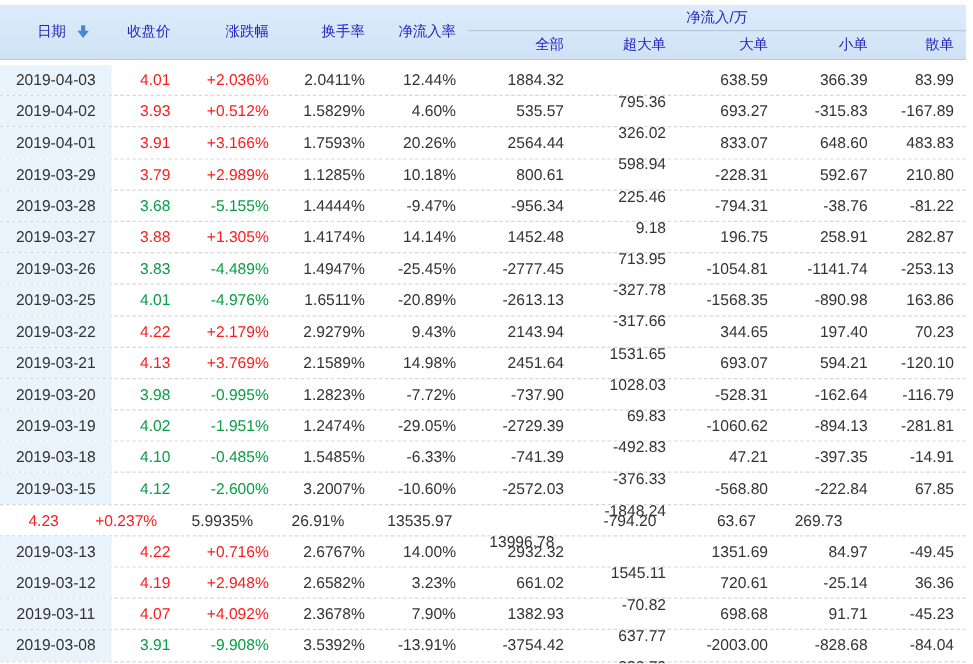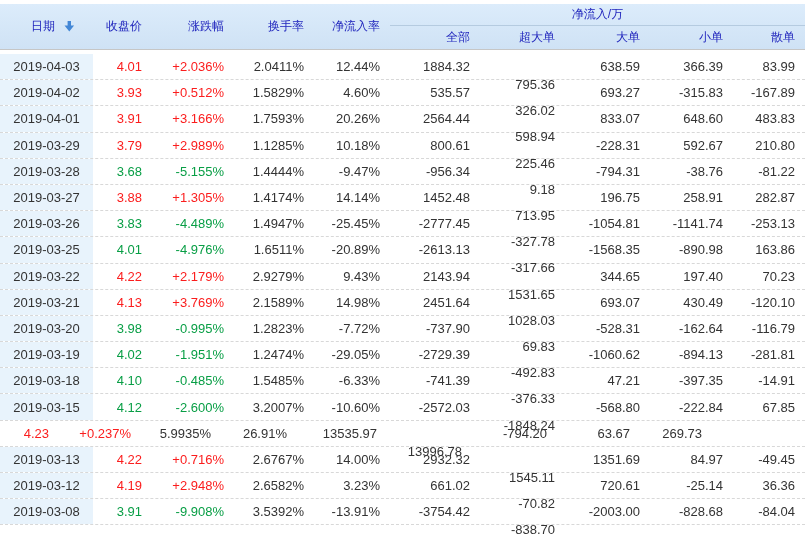--- a/index.html
+++ b/index.html
@@ -233,21 +233,21 @@
 
   <div class="row">
     <span class="cell cell-date">2019-03-21</span>
     <span class="cell c-close up">4.13</span>
     <span class="cell c-change up">+3.769%</span>
     <span class="cell c-turn">2.1589%</span>
     <span class="cell c-rate">14.98%</span>
     <span class="cell c-all">2451.64</span>
     <span class="cell c-xl">1028.03</span>
     <span class="cell c-lg">693.07</span>
-    <span class="cell c-sm">430.49</span>
+    <span class="cell c-sm">594.21</span>
     <span class="cell c-retail">-120.10</span>
   </div>
 
   <div class="row">
     <span class="cell cell-date">2019-03-20</span>
     <span class="cell c-close down">3.98</span>
     <span class="cell c-change down">-0.995%</span>
     <span class="cell c-turn">1.2823%</span>
     <span class="cell c-rate">-7.72%</span>
     <span class="cell c-all">-737.90</span>
@@ -327,20 +327,32 @@
     <span class="cell c-change up">+2.948%</span>
     <span class="cell c-turn">2.6582%</span>
     <span class="cell c-rate">3.23%</span>
     <span class="cell c-all">661.02</span>
     <span class="cell c-xl">-70.82</span>
     <span class="cell c-lg">720.61</span>
     <span class="cell c-sm">-25.14</span>
     <span class="cell c-retail">36.36</span>
   </div>
 
+  <div class="row">
+    <span class="cell cell-date">2019-03-11</span>
+    <span class="cell c-close up">4.07</span>
+    <span class="cell c-change up">+4.092%</span>
+    <span class="cell c-turn">2.3678%</span>
+    <span class="cell c-rate">7.90%</span>
+    <span class="cell c-all">1382.93</span>
+    <span class="cell c-xl">637.77</span>
+    <span class="cell c-lg">698.68</span>
+    <span class="cell c-sm">91.71</span>
+    <span class="cell c-retail">-45.23</span>
+  </div>
 
   <div class="row">
     <span class="cell cell-date">2019-03-08</span>
     <span class="cell c-close down">3.91</span>
     <span class="cell c-change down">-9.908%</span>
     <span class="cell c-turn">3.5392%</span>
     <span class="cell c-rate">-13.91%</span>
     <span class="cell c-all">-3754.42</span>
     <span class="cell c-xl">-838.70</span>
     <span class="cell c-lg">-2003.00</span>

